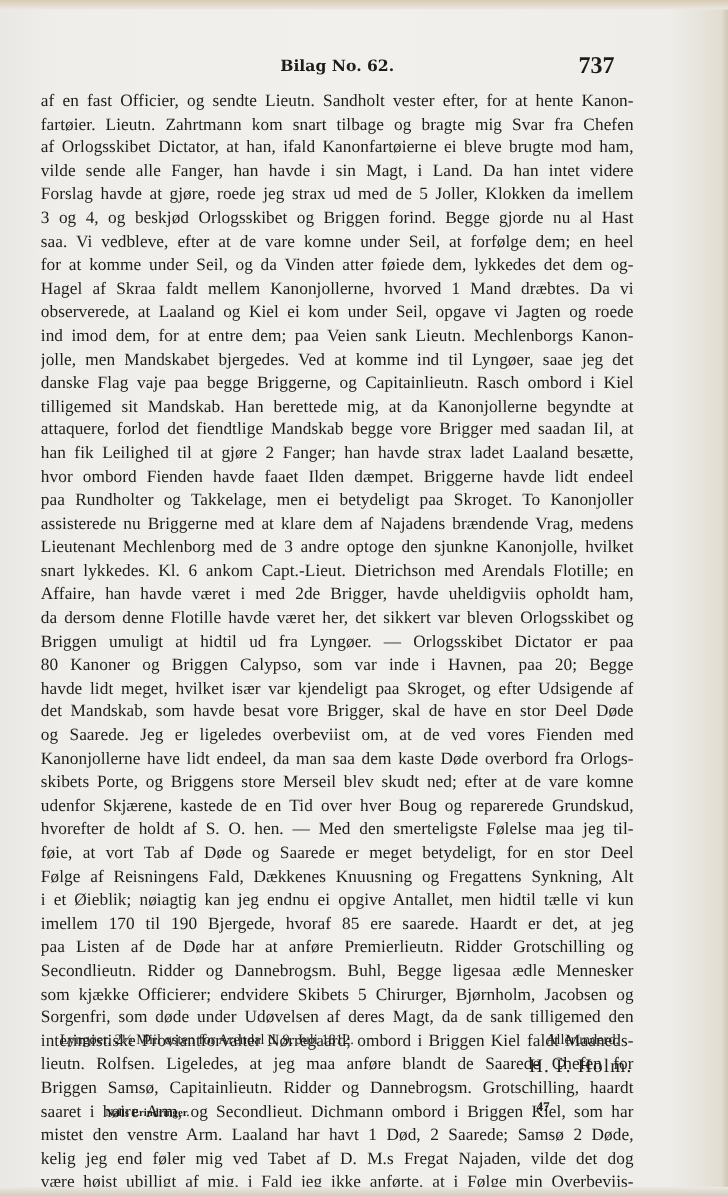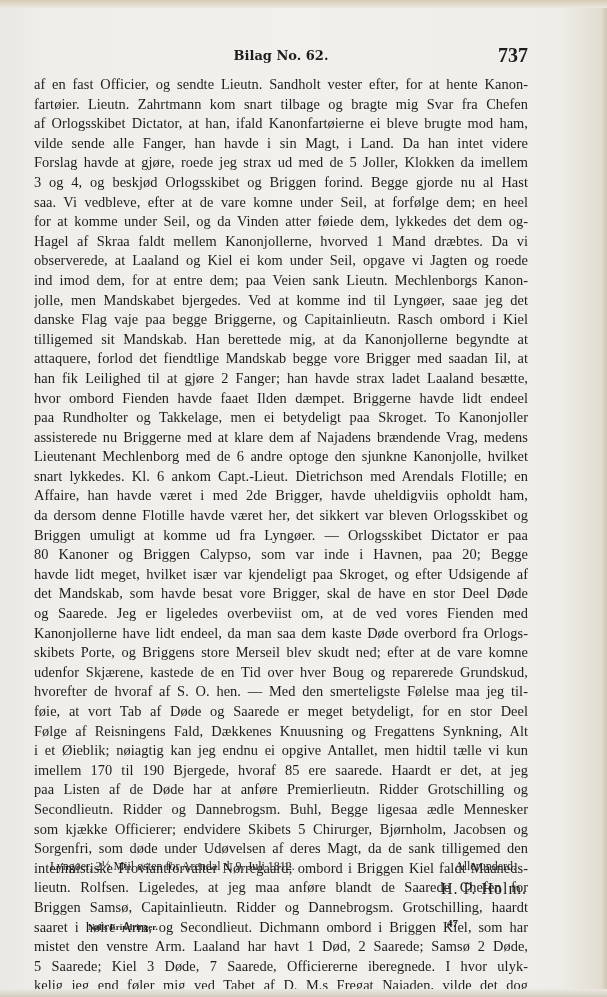--- a/index.html
+++ b/index.html
@@ -16,21 +16,21 @@
   .top-edge { position: absolute; left: 0; top: 0; width: 607px; height: 8px; background: linear-gradient(180deg, #d8ccb4, #ebe8e2); }
   .bottom-edge { position: absolute; left: 0; bottom: 0; width: 607px; height: 8px; background: linear-gradient(0deg, #d3cbbd, #ebe9e4); }
   .running-head {
     position: absolute; top: 44px; left: 34px; width: 494px; height: 22px;
   }
   .head-title {
     position: absolute; left: 0; right: 0; text-align: center;
     font-family: "DejaVu Serif", serif; font-weight: bold; font-size: 13px; top: 4px;
   }
   .page-number {
-    position: absolute; right: 0; top: 0;
+    position: absolute; right: 16px; top: 0;
     font-family: "Liberation Serif", serif; font-weight: bold; font-size: 20px;
   }
   .body-text {
     position: absolute; left: 34px; top: 75px; width: 494px;
   }
   .line {
     height: 19.6px; line-height: 19.6px;
     font-family: "Liberation Serif", serif; font-size: 14.4px;
     text-align: justify; text-align-last: justify;
     white-space: nowrap; overflow: hidden; letter-spacing: 0.05px;
@@ -78,47 +78,46 @@
       <div class="line">observerede, at Laaland og Kiel ei kom under Seil, opgave vi Jagten og roede</div>
       <div class="line">ind imod dem, for at entre dem; paa Veien sank Lieutn. Mechlenborgs Kanon-</div>
       <div class="line">jolle, men Mandskabet bjergedes.  Ved at komme ind til Lyngøer, saae jeg det</div>
       <div class="line">danske Flag vaje paa begge Briggerne, og Capitainlieutn. Rasch ombord i Kiel</div>
       <div class="line">tilligemed sit Mandskab.  Han berettede mig, at da Kanonjollerne begyndte at</div>
       <div class="line">attaquere, forlod det fiendtlige Mandskab begge vore Brigger med saadan Iil, at</div>
       <div class="line">han fik Leilighed til at gjøre 2 Fanger; han havde strax ladet Laaland besætte,</div>
       <div class="line">hvor ombord Fienden havde faaet Ilden dæmpet.  Briggerne havde lidt endeel</div>
       <div class="line">paa Rundholter og Takkelage, men ei betydeligt paa Skroget.  To Kanonjoller</div>
       <div class="line">assisterede nu Briggerne med at klare dem af Najadens brændende Vrag, medens</div>
-      <div class="line">Lieutenant Mechlenborg med de 6 andre optoge den sjunkne Kanonjolle, hvilket</div>
+      <div class="line">Lieutenant Mechlenborg med de 3 andre optoge den sjunkne Kanonjolle, hvilket</div>
       <div class="line">snart lykkedes.  Kl. 6 ankom Capt.-Lieut. Dietrichson med Arendals Flotille; en</div>
       <div class="line">Affaire, han havde været i med 2de Brigger, havde uheldigviis opholdt ham,</div>
       <div class="line">da dersom denne Flotille havde været her, det sikkert var bleven Orlogsskibet og</div>
-      <div class="line">Briggen umuligt at komme ud fra Lyngøer. — Orlogsskibet Dictator er paa</div>
+      <div class="line">Briggen umuligt at hidtil ud fra Lyngøer. — Orlogsskibet Dictator er paa</div>
       <div class="line">80 Kanoner og Briggen Calypso, som var inde i Havnen, paa 20; Begge</div>
       <div class="line">havde lidt meget, hvilket især var kjendeligt paa Skroget, og efter Udsigende af</div>
       <div class="line">det Mandskab, som havde besat vore Brigger, skal de have en stor Deel Døde</div>
       <div class="line">og Saarede.  Jeg er ligeledes overbeviist om, at de ved vores Fienden med</div>
       <div class="line">Kanonjollerne have lidt endeel, da man saa dem kaste Døde overbord fra Orlogs-</div>
       <div class="line">skibets Porte, og Briggens store Merseil blev skudt ned; efter at de vare komne</div>
       <div class="line">udenfor Skjærene, kastede de en Tid over hver Boug og reparerede Grundskud,</div>
-      <div class="line">hvorefter de hvoraf af S. O. hen. — Med den smerteligste Følelse maa jeg til-</div>
+      <div class="line">hvorefter de holdt af S. O. hen. — Med den smerteligste Følelse maa jeg til-</div>
       <div class="line">føie, at vort Tab af Døde og Saarede er meget betydeligt, for en stor Deel</div>
       <div class="line">Følge af Reisningens Fald, Dækkenes Knuusning og Fregattens Synkning, Alt</div>
       <div class="line">i et Øieblik; nøiagtig kan jeg endnu ei opgive Antallet, men hidtil tælle vi kun</div>
       <div class="line">imellem 170 til 190 Bjergede, hvoraf 85 ere saarede.  Haardt er det, at jeg</div>
       <div class="line">paa Listen af de Døde har at anføre Premierlieutn. Ridder Grotschilling og</div>
       <div class="line">Secondlieutn. Ridder og Dannebrogsm. Buhl, Begge ligesaa ædle Mennesker</div>
       <div class="line">som kjække Officierer; endvidere Skibets 5 Chirurger, Bjørnholm, Jacobsen og</div>
       <div class="line">Sorgenfri, som døde under Udøvelsen af deres Magt, da de sank tilligemed den</div>
       <div class="line">interimistiske Proviantforvalter Nørregaard; ombord i Briggen Kiel faldt Maaneds-</div>
       <div class="line">lieutn. Rolfsen.  Ligeledes, at jeg maa anføre blandt de Saarede Chefen for</div>
       <div class="line">Briggen Samsø, Capitainlieutn. Ridder og Dannebrogsm. Grotschilling, haardt</div>
       <div class="line">saaret i høire Arm, og Secondlieut. Dichmann ombord i Briggen Kiel, som har</div>
       <div class="line">mistet den venstre Arm.  Laaland har havt 1 Død, 2 Saarede; Samsø 2 Døde,</div>
-      <div class="line">5 Saarede; Kiel 3 Døde, 7 Saarede, Officiererne iberegnede.  I hvor ulyk-</div>
       <div class="line">kelig jeg end føler mig ved Tabet af D. M.s Fregat Najaden, vilde det dog</div>
       <div class="line">være høist ubilligt af mig, i Fald jeg ikke anførte, at i Følge min Overbeviis-</div>
     </div>
 
   <div class="closing">
     <span class="place-date">Lyngøer, 2½ Miil østen for Arendal d. 9. Juli 1812.</span>
     <span class="salutation">Allerunderd.</span>
   </div>
   <div class="signature">H. P. Holm.</div>
 

